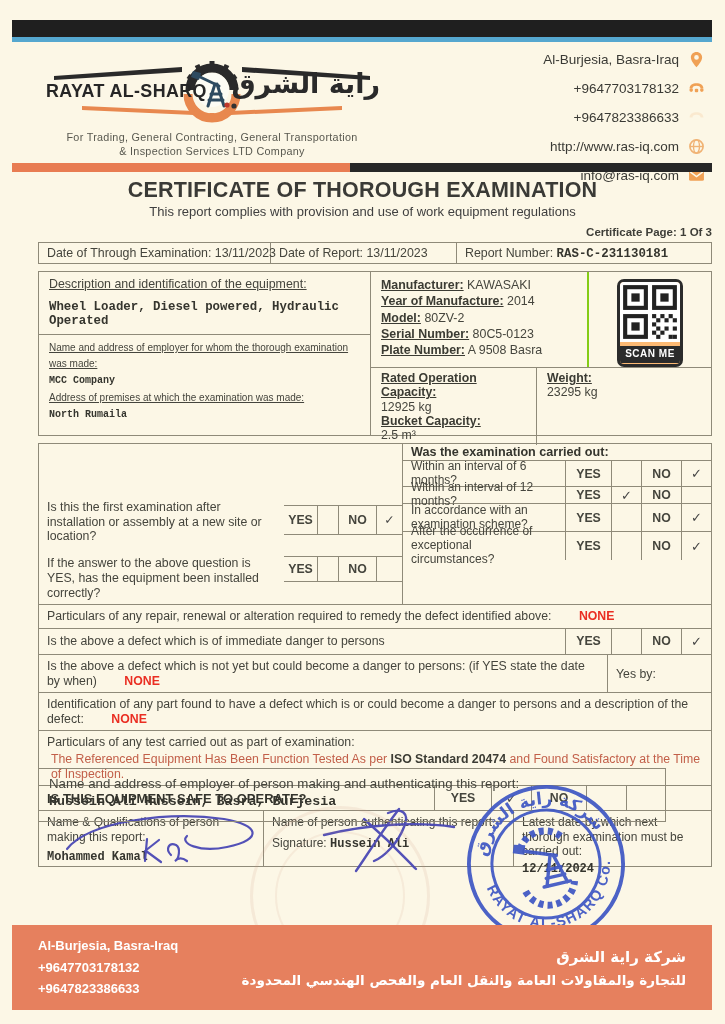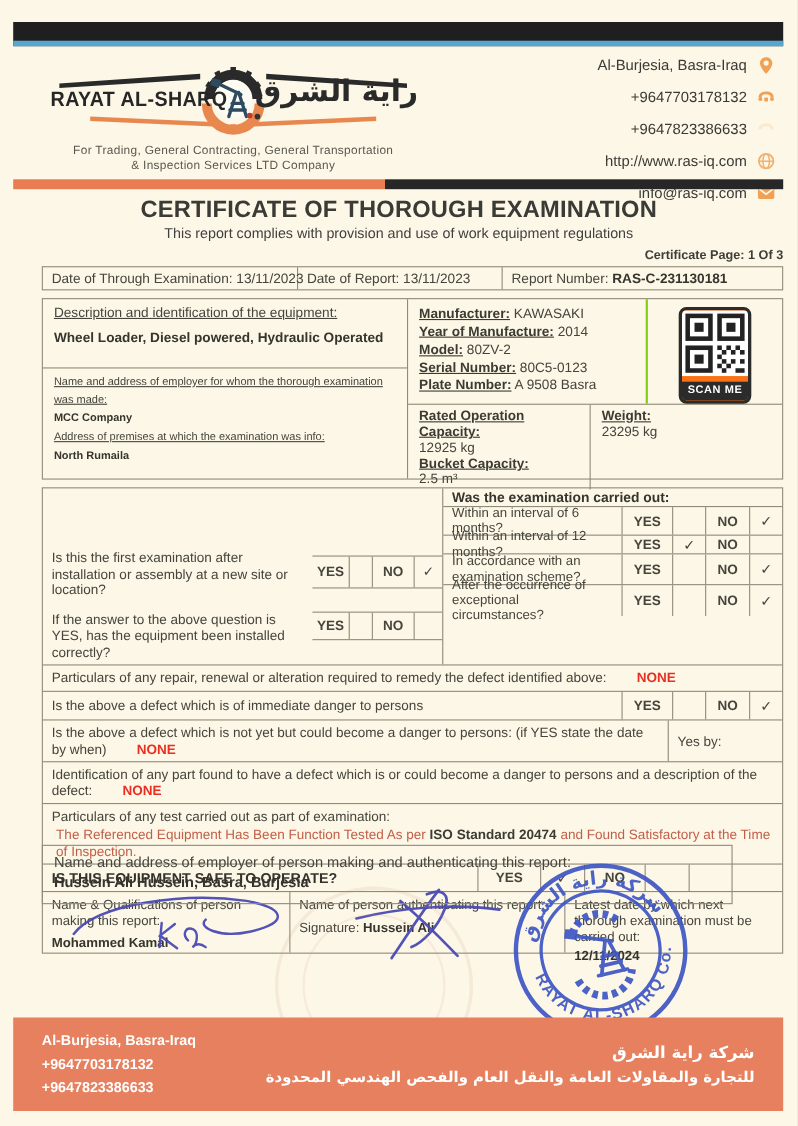--- a/index.html
+++ b/index.html
@@ -32,41 +32,41 @@
   .doc-title { position:absolute; left:0; top:178px; width:100%; text-align:center;
                font-size:21.5px; font-weight:bold; color:#3a3a36; letter-spacing:.2px; }
   .doc-sub { position:absolute; left:0; top:204px; width:100%; text-align:center;
              font-size:13px; color:#404040; }
   .page-label { position:absolute; right:13px; top:226px; font-size:11.5px; font-weight:bold; color:#3e3e38; }
 
   
   .bd { border:1px solid #8f8a79; }
   .u { text-decoration:underline; }
   .bu { font-weight:bold; text-decoration:underline; color:#3b3b33; }
-  .b { font-weight:bold; color:#35352e; }
+  .b { font-weight:bold; color:#35352e;font-family:Liberation Mono, monospace; }
   .red { color:#ea2e22; font-weight:bold;padding-left:24px; }
 
   
   .date-table { position:absolute; left:38px; top:242px; width:674px; height:22px; display:flex;
                 font-size:12.4px; }
   .date-cell { border-right:1px solid #8f8a79; padding-left:8px; line-height:20px; white-space:nowrap; }
   .date-cell:last-child { border-right:none; }
 
   
   .main-table { position:absolute; left:38px; top:271px; width:674px; height:165px; display:flex; }
   .mt-left { width:332px; border-right:1px solid #8f8a79; display:flex; flex-direction:column; }
   .mt-desc { height:63px; border-bottom:1px solid #8f8a79; padding:5px 10px; font-size:12.4px; }
   .mt-desc .val { margin-top:9px; }
   .mt-emp { flex:1; padding:5px 10px; font-size:10px; line-height:16px; }
   .mt-right { flex:1; display:flex; flex-direction:column; }
   .specs-row { height:104px; display:flex; border-bottom:1px solid #8f8a79; }
   .specs { width:218px; border-right:2px solid #84cc16; padding:5px 10px; font-size:12.4px; }
   .spec-line { line-height:16.3px; white-space:nowrap; }
   .qr-cell { flex:1; display:flex; justify-content:center; padding-top:7px; }
-  .qr-box { width:66px; height:88px; border:3px solid #2b2b2b; border-radius:7px; background:#f97316; overflow:hidden; }
+  .qr-box { width:66px; height:88px; border:3px solid #2b2b2b; border-radius:7px; background:#fdba74; overflow:hidden; }
   .qr-label { background:#2b2b2b; color:#fff; font-size:10px; font-weight:bold; text-align:center;
               padding:2px 0 4px; letter-spacing:.5px; }
   .cap-row { flex:1; display:flex; font-size:12.3px; }
   .cap-cell { width:166px; border-right:1px solid #8f8a79; padding:3px 10px; line-height:14.3px; }
   .weight-cell { flex:1; padding:3px 10px; line-height:14.3px; }
 
   
   .stack { position:absolute; left:38px; top:443px; width:674px; }
   .ex { display:flex; }
   .ex-left { width:364px; border-right:1px solid #8f8a79; display:flex; flex-direction:column; }
@@ -237,21 +237,21 @@
 
   <div class="main-table bd">
     <div class="mt-left">
       <div class="mt-desc">
         <div class="u">Description and identification of the equipment:</div>
         <div class="val b">Wheel Loader, Diesel powered, Hydraulic Operated</div>
       </div>
       <div class="mt-emp">
         <div class="u">Name and address of employer for whom the thorough examination was made:</div>
         <div class="b" style="margin:1px 0">MCC Company</div>
-        <div class="u">Address of premises at which the examination was info:</div>
+        <div class="u">Address of premises at which the examination was made:</div>
         <div class="b" style="margin-top:1px">North Rumaila</div>
       </div>
     </div>
     <div class="mt-right">
       <div class="specs-row">
         <div class="specs">
           <div class="spec-line"><span class="bu">Manufacturer:</span> <span>KAWASAKI</span></div>
           <div class="spec-line"><span class="bu">Year of Manufacture:</span> <span>2014</span></div>
           <div class="spec-line"><span class="bu">Model:</span> <span>80ZV-2</span></div>
           <div class="spec-line"><span class="bu">Serial Number:</span> <span>80C5-0123</span></div>

